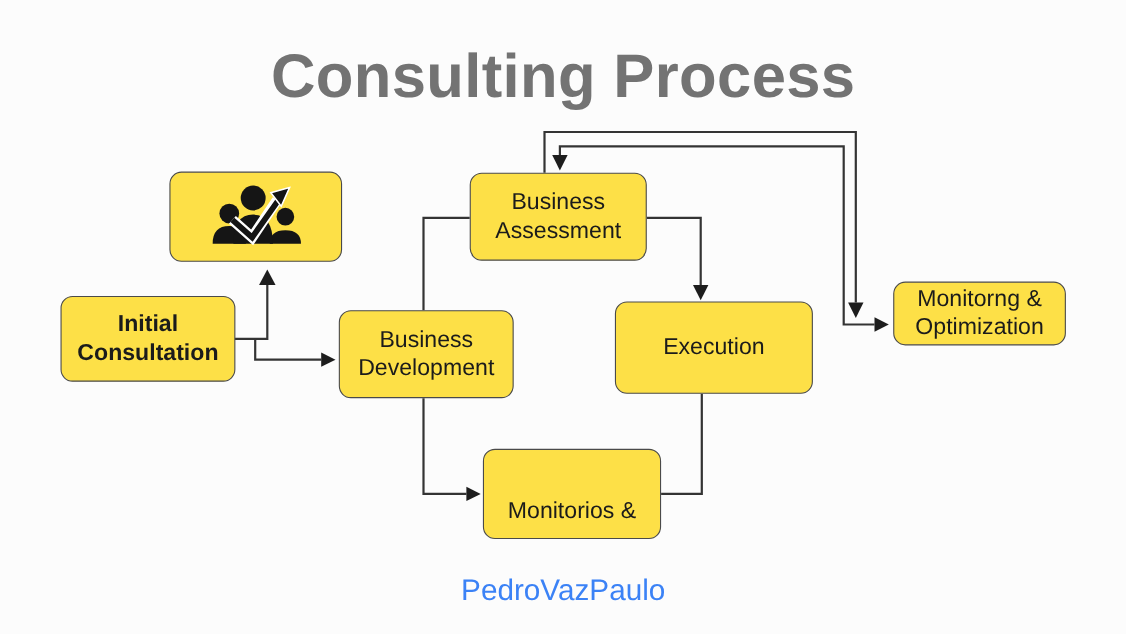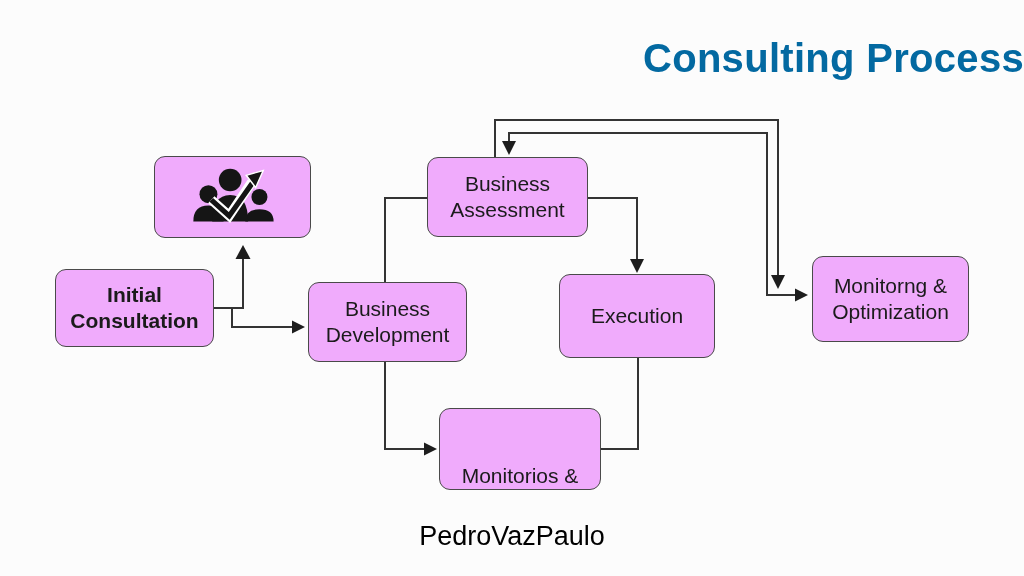--- a/index.html
+++ b/index.html
@@ -6,68 +6,68 @@
   body {
     width: 1024px; height: 576px;
     background: #fcfcfc;
     font-family: "Liberation Sans", sans-serif;
     position: relative;
     overflow: hidden;
   }
   .title {
     position: absolute;
     top: 36px; left: 0; right: 0;
-    text-align: right;
-    font-size: 40px;
+    text-align: center;
+    font-size: 56px;
     font-weight: 700;
     letter-spacing: 0.3px;
-    color: #0369a1;
+    color: #737373;
   }
   .connectors {
     position: absolute;
     left: 0; top: 0;
   }
   .connectors path {
     fill: none;
     stroke: #343434;
     stroke-width: 2;
   }
   .connectors polygon {
     fill: #1d1d1d;
     stroke: none;
   }
   .node {
     position: absolute;
-    background: #f0abfc;
+    background: #fde047;
     border: 1.6px solid #4a4a4a;
     border-radius: 11px;
     box-sizing: border-box;
     display: flex;
     align-items: center;
     justify-content: center;
     text-align: center;
     font-size: 21px;
     line-height: 1.22;
     color: #1b1b1b;
   }
   #node-icon          { left: 154px; top: 156px; width: 157px; height: 82px; }
   #node-initial       { left:  55px; top: 269px; width: 159px; height: 78px; font-weight: bold; }
   #node-strategy      { left: 308px; top: 282px; width: 159px; height: 80px; }
   #node-business      { left: 427px; top: 157px; width: 161px; height: 80px; }
-  #node-execution     { left: 559px; top: 274px; width: 156px; height: 84px; }
+  #node-execution     { left: 559px; top: 274px; width: 180px; height: 84px; }
   #node-monitorios    { left: 439px; top: 408px; width: 162px; height: 82px;
-                        align-items: flex-end; padding-top: 31px; }
-  #node-monitoring    { left: 812px; top: 256px; width: 157px; height: 86px; }
+                        align-items: center; padding-top: 31px; }
+  #node-monitoring    { left: 812px; top: 256px; width: 157px; height: 58px; }
   .brand {
     position: absolute;
     top: 521px; left: 0; right: 0;
     text-align: center;
     font-size: 27px;
     font-weight: 400;
-    color: #000000;
+    color: #3b82f6;
   }
 </style>
 </head>
 <body>
 
 <div class="title">Consulting Process</div>
 
 <svg class="connectors" width="1024" height="576" viewBox="0 0 1024 576">
 
   <path d="M213 308 H243 V259"></path>

